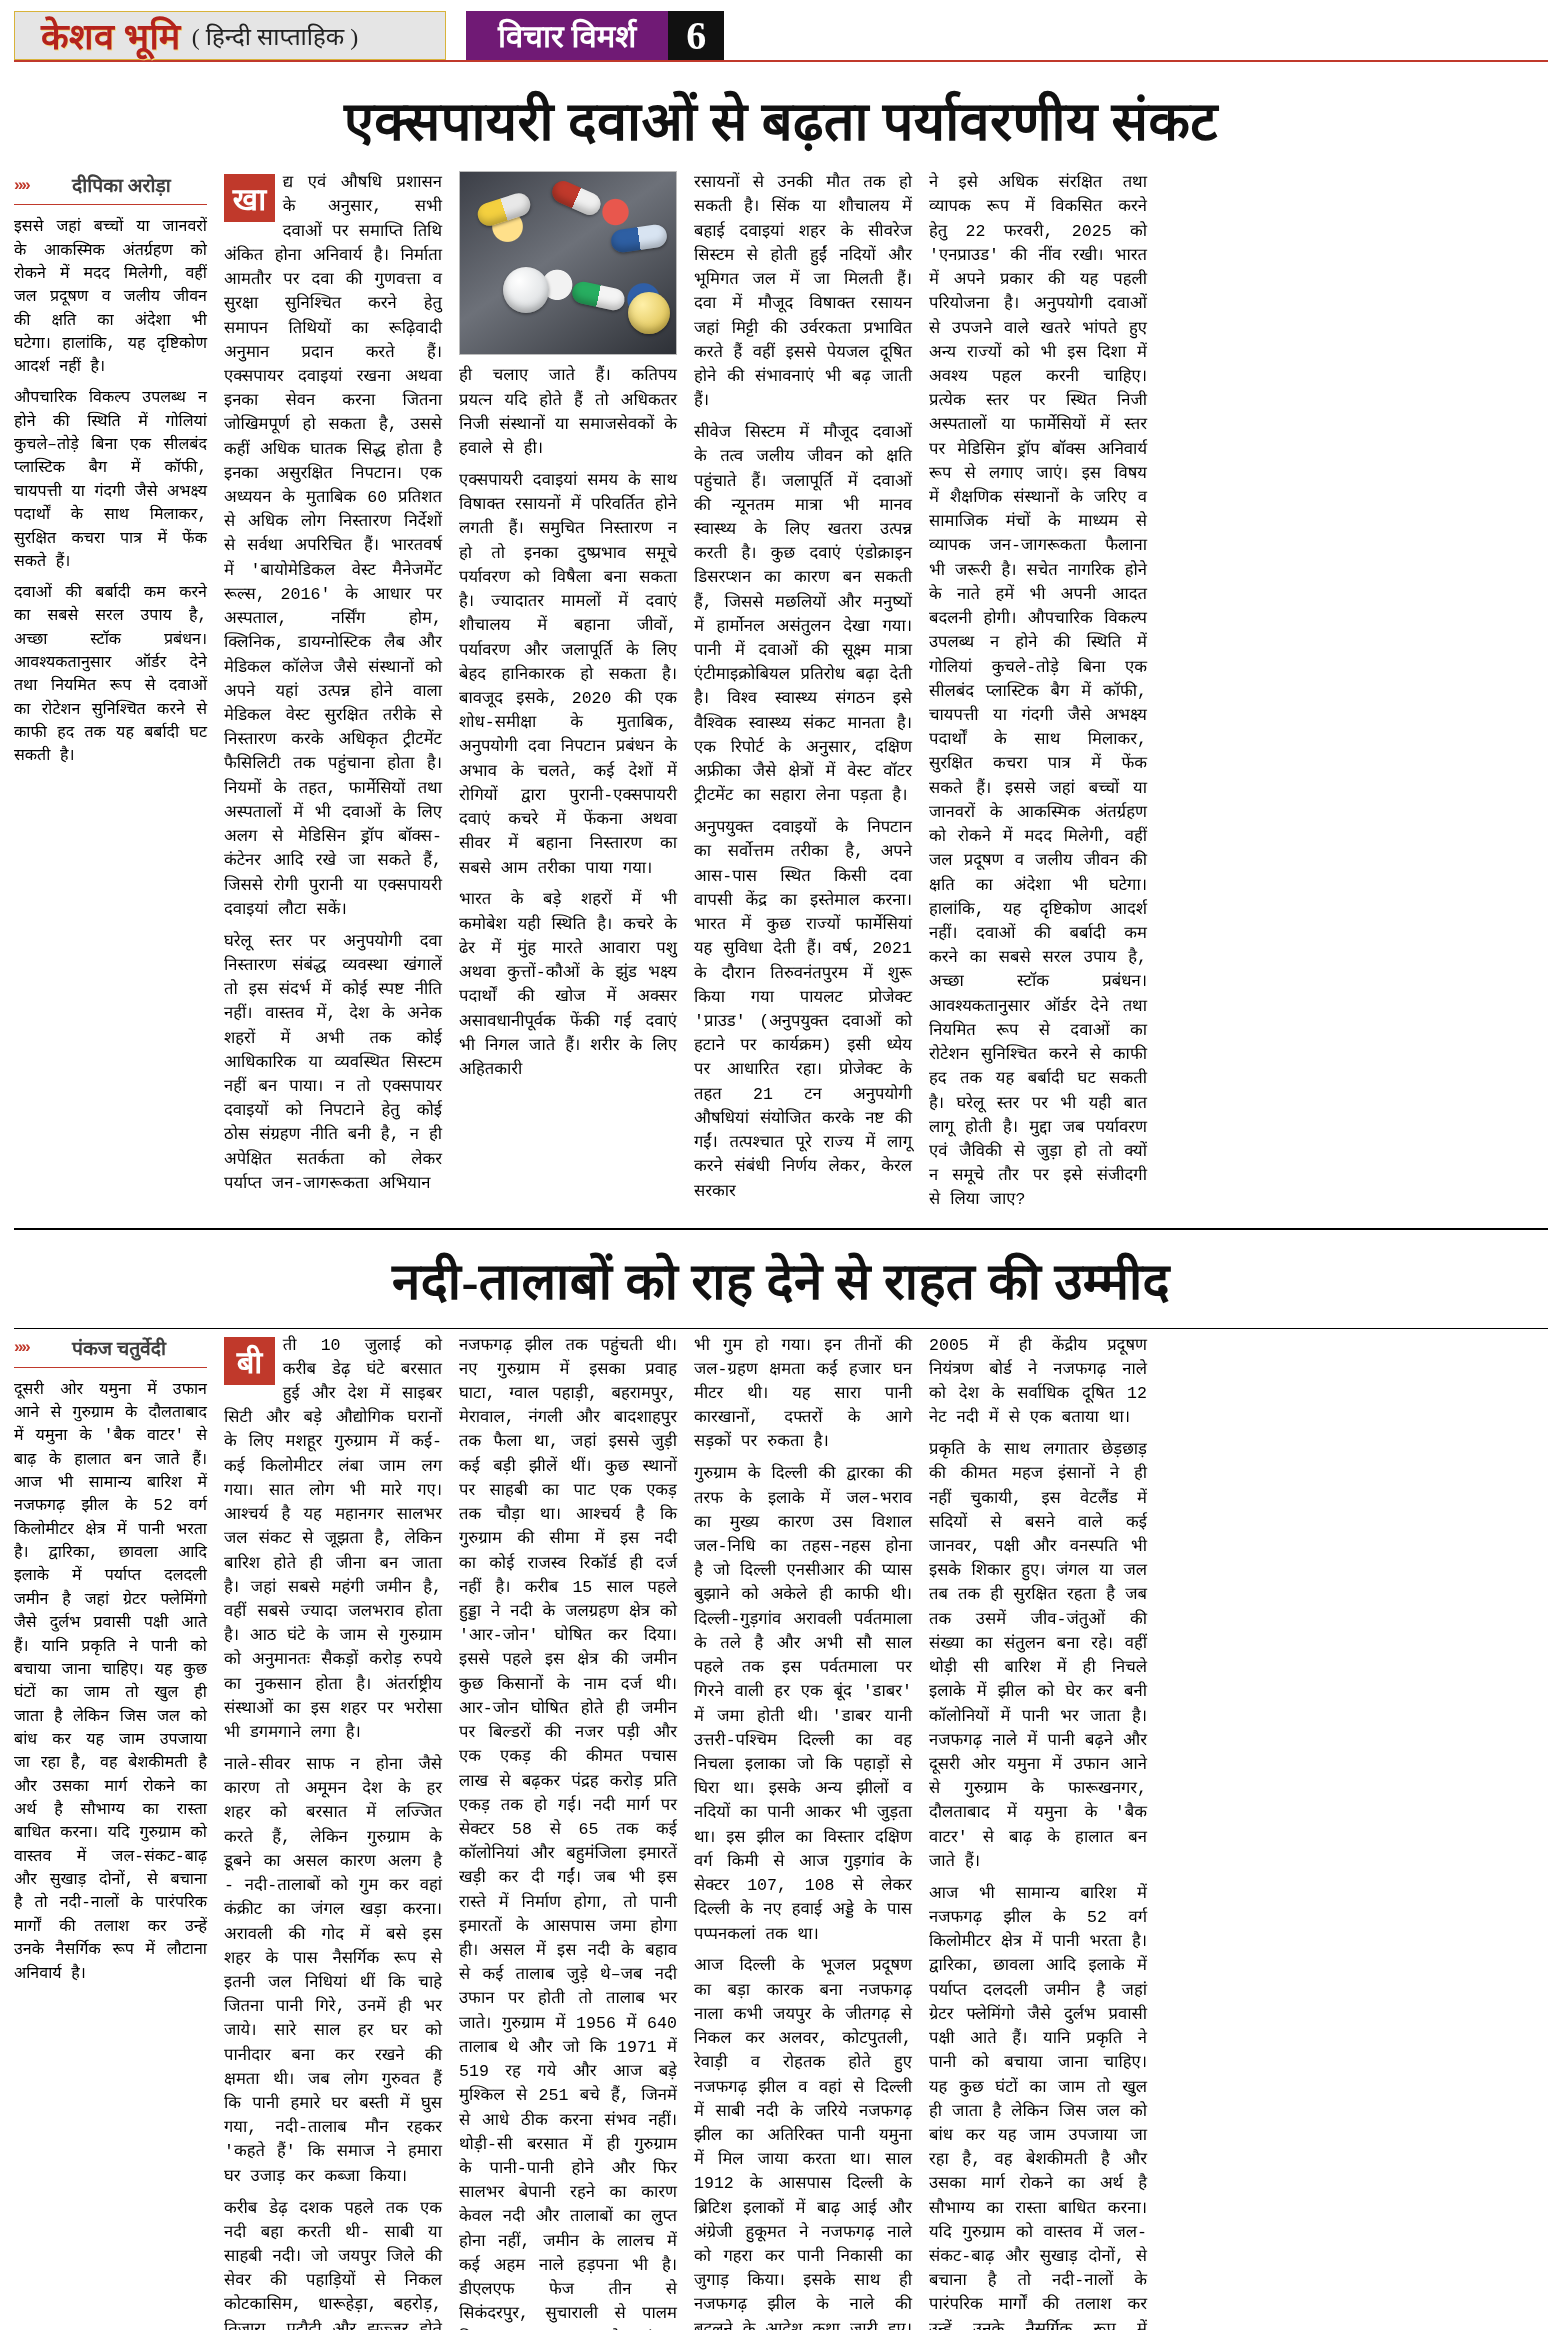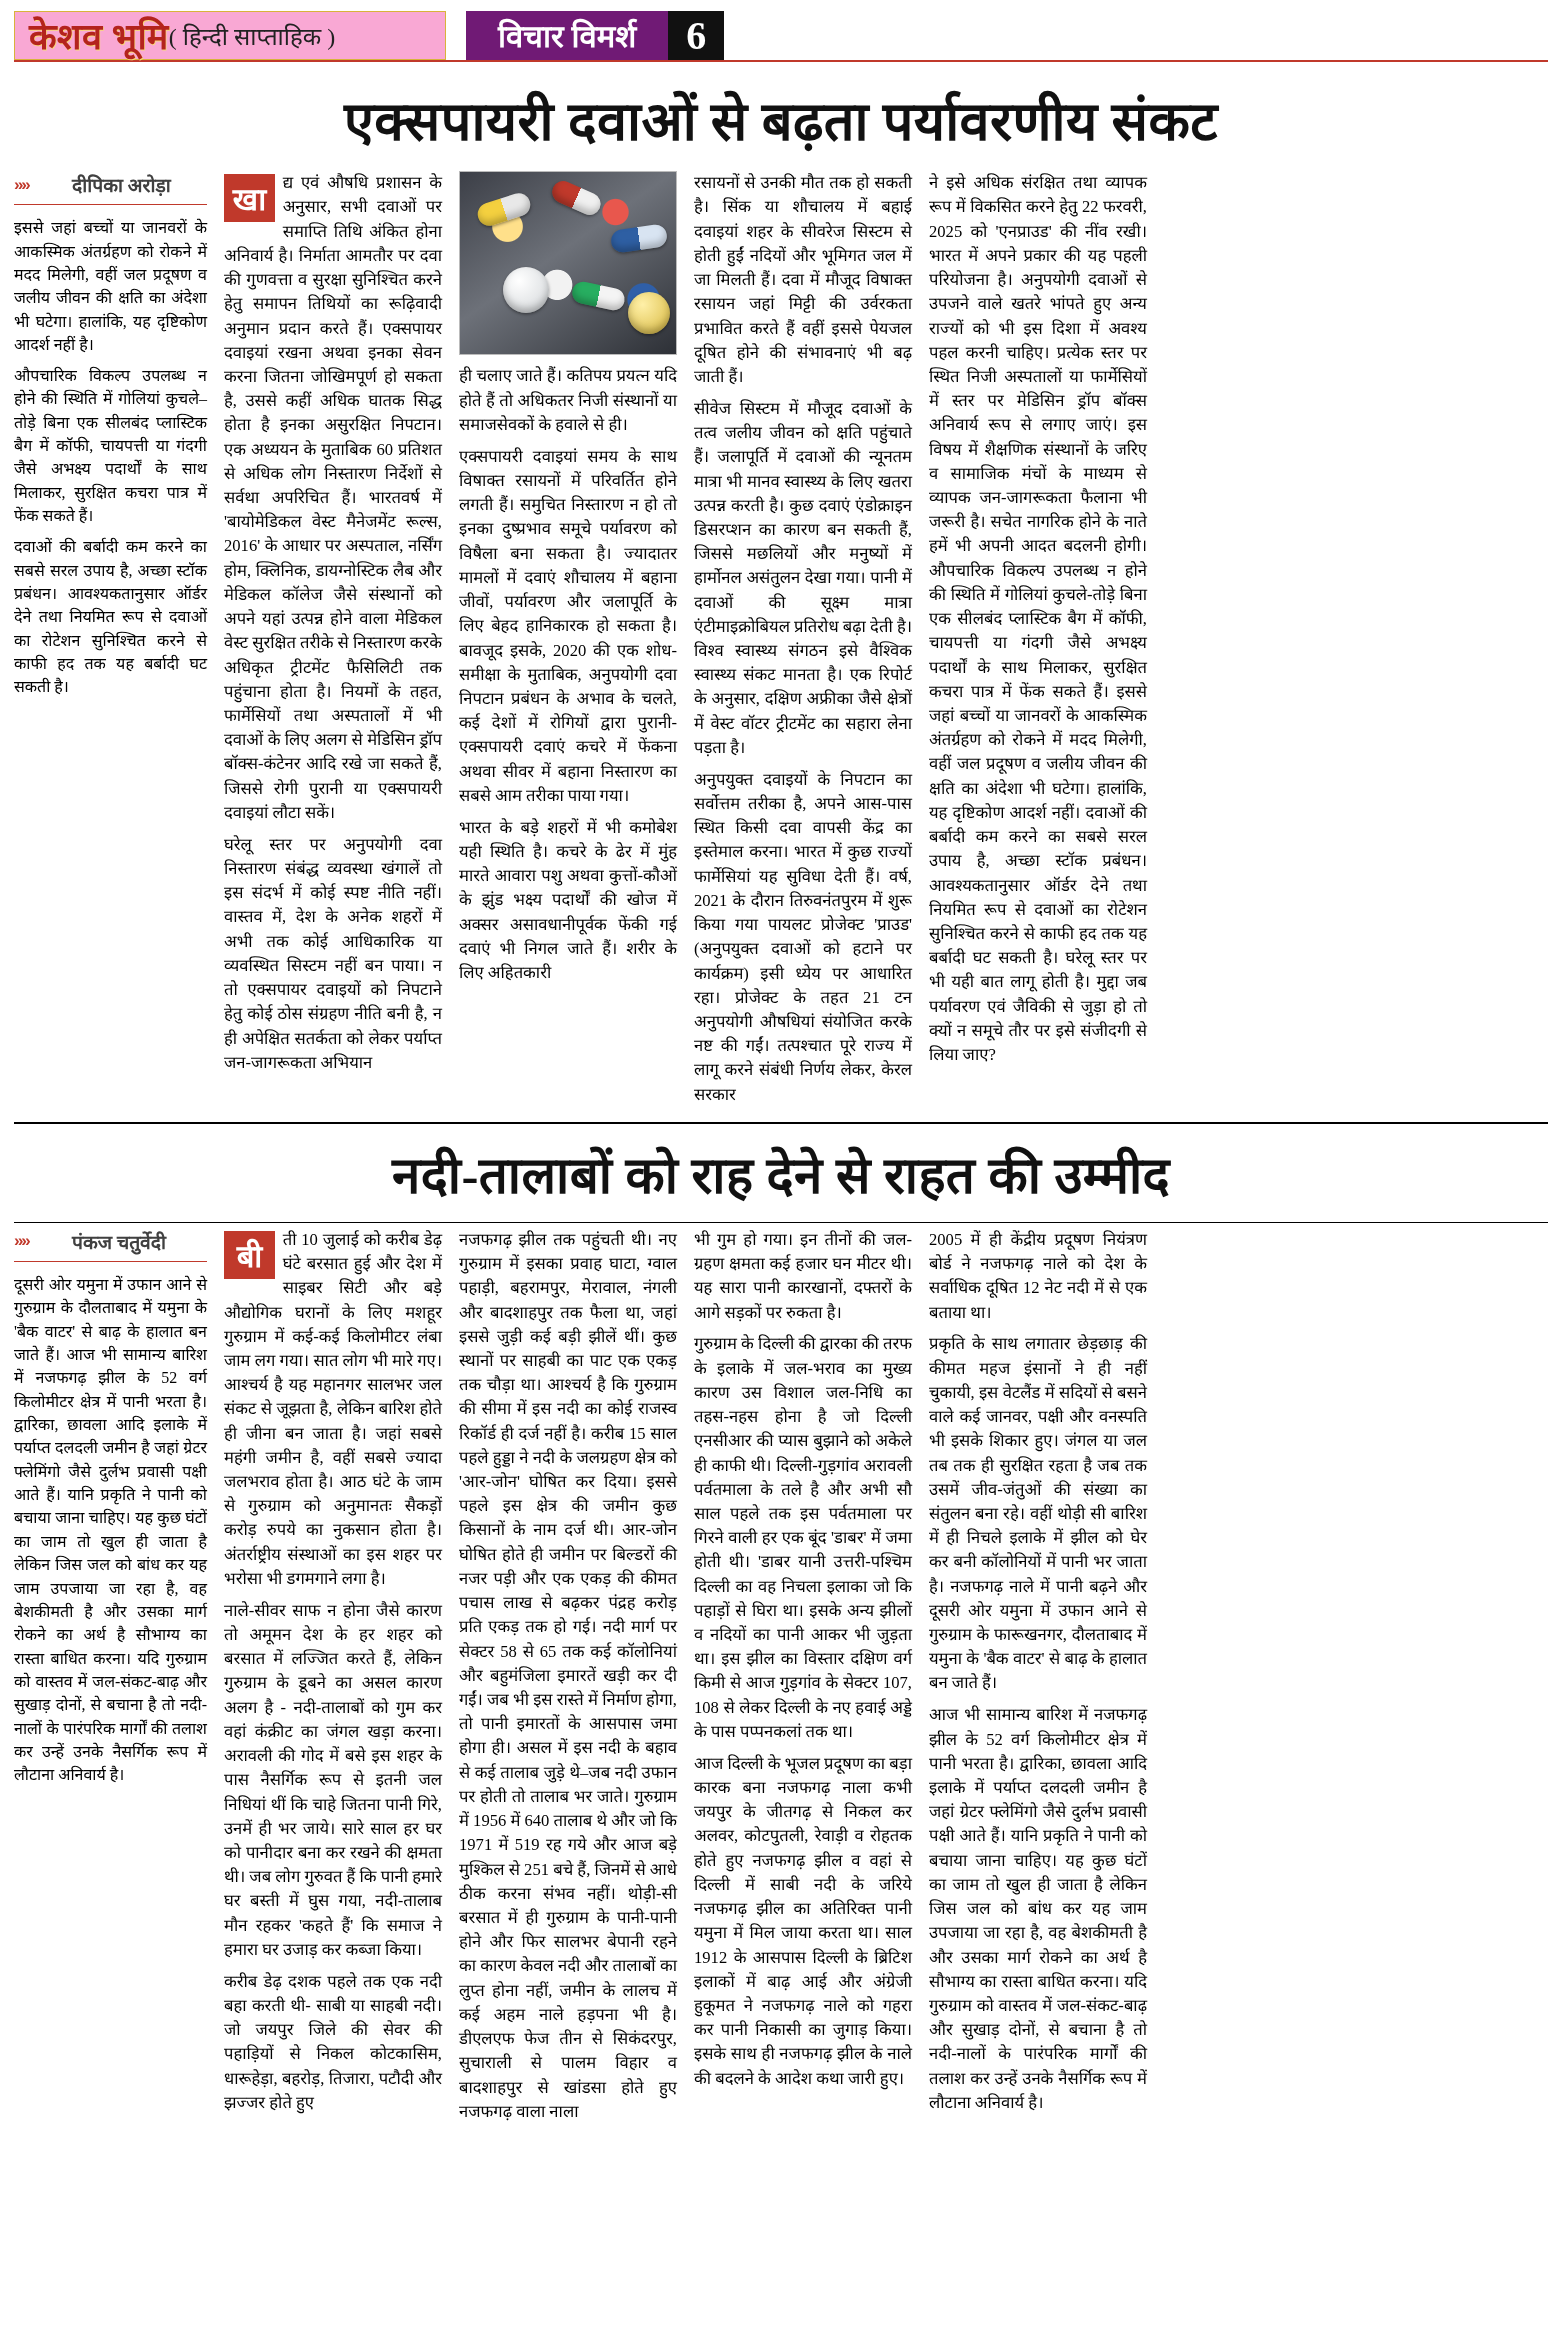--- a/index.html
+++ b/index.html
@@ -11,23 +11,23 @@
     color:#000;
   }
   .page { width:1562px; min-height:2330px; padding:10.8px 14px 14px 14px; position:relative; }
 
   
   .masthead {
     display:flex; align-items:stretch; height:51px;
     border-bottom:2.3px solid #c0392b;
   }
   .mh-left {
-    background:#f9a8d4; border:1.5px solid #d8b33a;
-    display:flex; align-items:center; gap:0;
-    padding:0 14px; min-width:432px;
+    background:#e5e5e5; border:1.5px solid #d8b33a;
+    display:flex; align-items:center; gap:11px;
+    padding:0 26px; min-width:432px;
   }
   .mh-logo {
     font-family:"Liberation Serif", serif;
     font-size:36px; font-weight:bold; color:#b4231d; letter-spacing:0.4px;
     text-shadow:0.8px 0.8px 0 #f7d97a;
     white-space:nowrap;
   }
   .mh-sub { font-family:"Liberation Serif", serif; font-size:24px; color:#222; white-space:nowrap; }
   .mh-center {
     background:#701a75; color:#fff; display:flex; align-items:center; justify-content:center;
@@ -66,21 +66,21 @@
     display:flex; align-items:center; gap:7.7px;
     border-bottom:1.5px solid #c0392b;
     padding-bottom:6.2px; margin-bottom:10.8px;
   }
   .byline .chev { color:#c0392b; font-size:17px; letter-spacing:-2.3px; font-weight:bold; }
   .byline .name {
     font-family:"Liberation Serif", serif; font-size:19.3px; font-weight:bold; color:#404040;margin-left:36px;
   }
 
   p.body {
-    font-family:Liberation Serif, serif;
+    font-family:Liberation Mono, monospace;
     font-size:16.6px;
     line-height:1.46;
     text-align:justify;
     margin:0 0 7.7px 0;
     hyphens:auto;
   }
   .col.narrow p.body { font-size:16px; }
 
   .dropcap-box {
     float:left;

